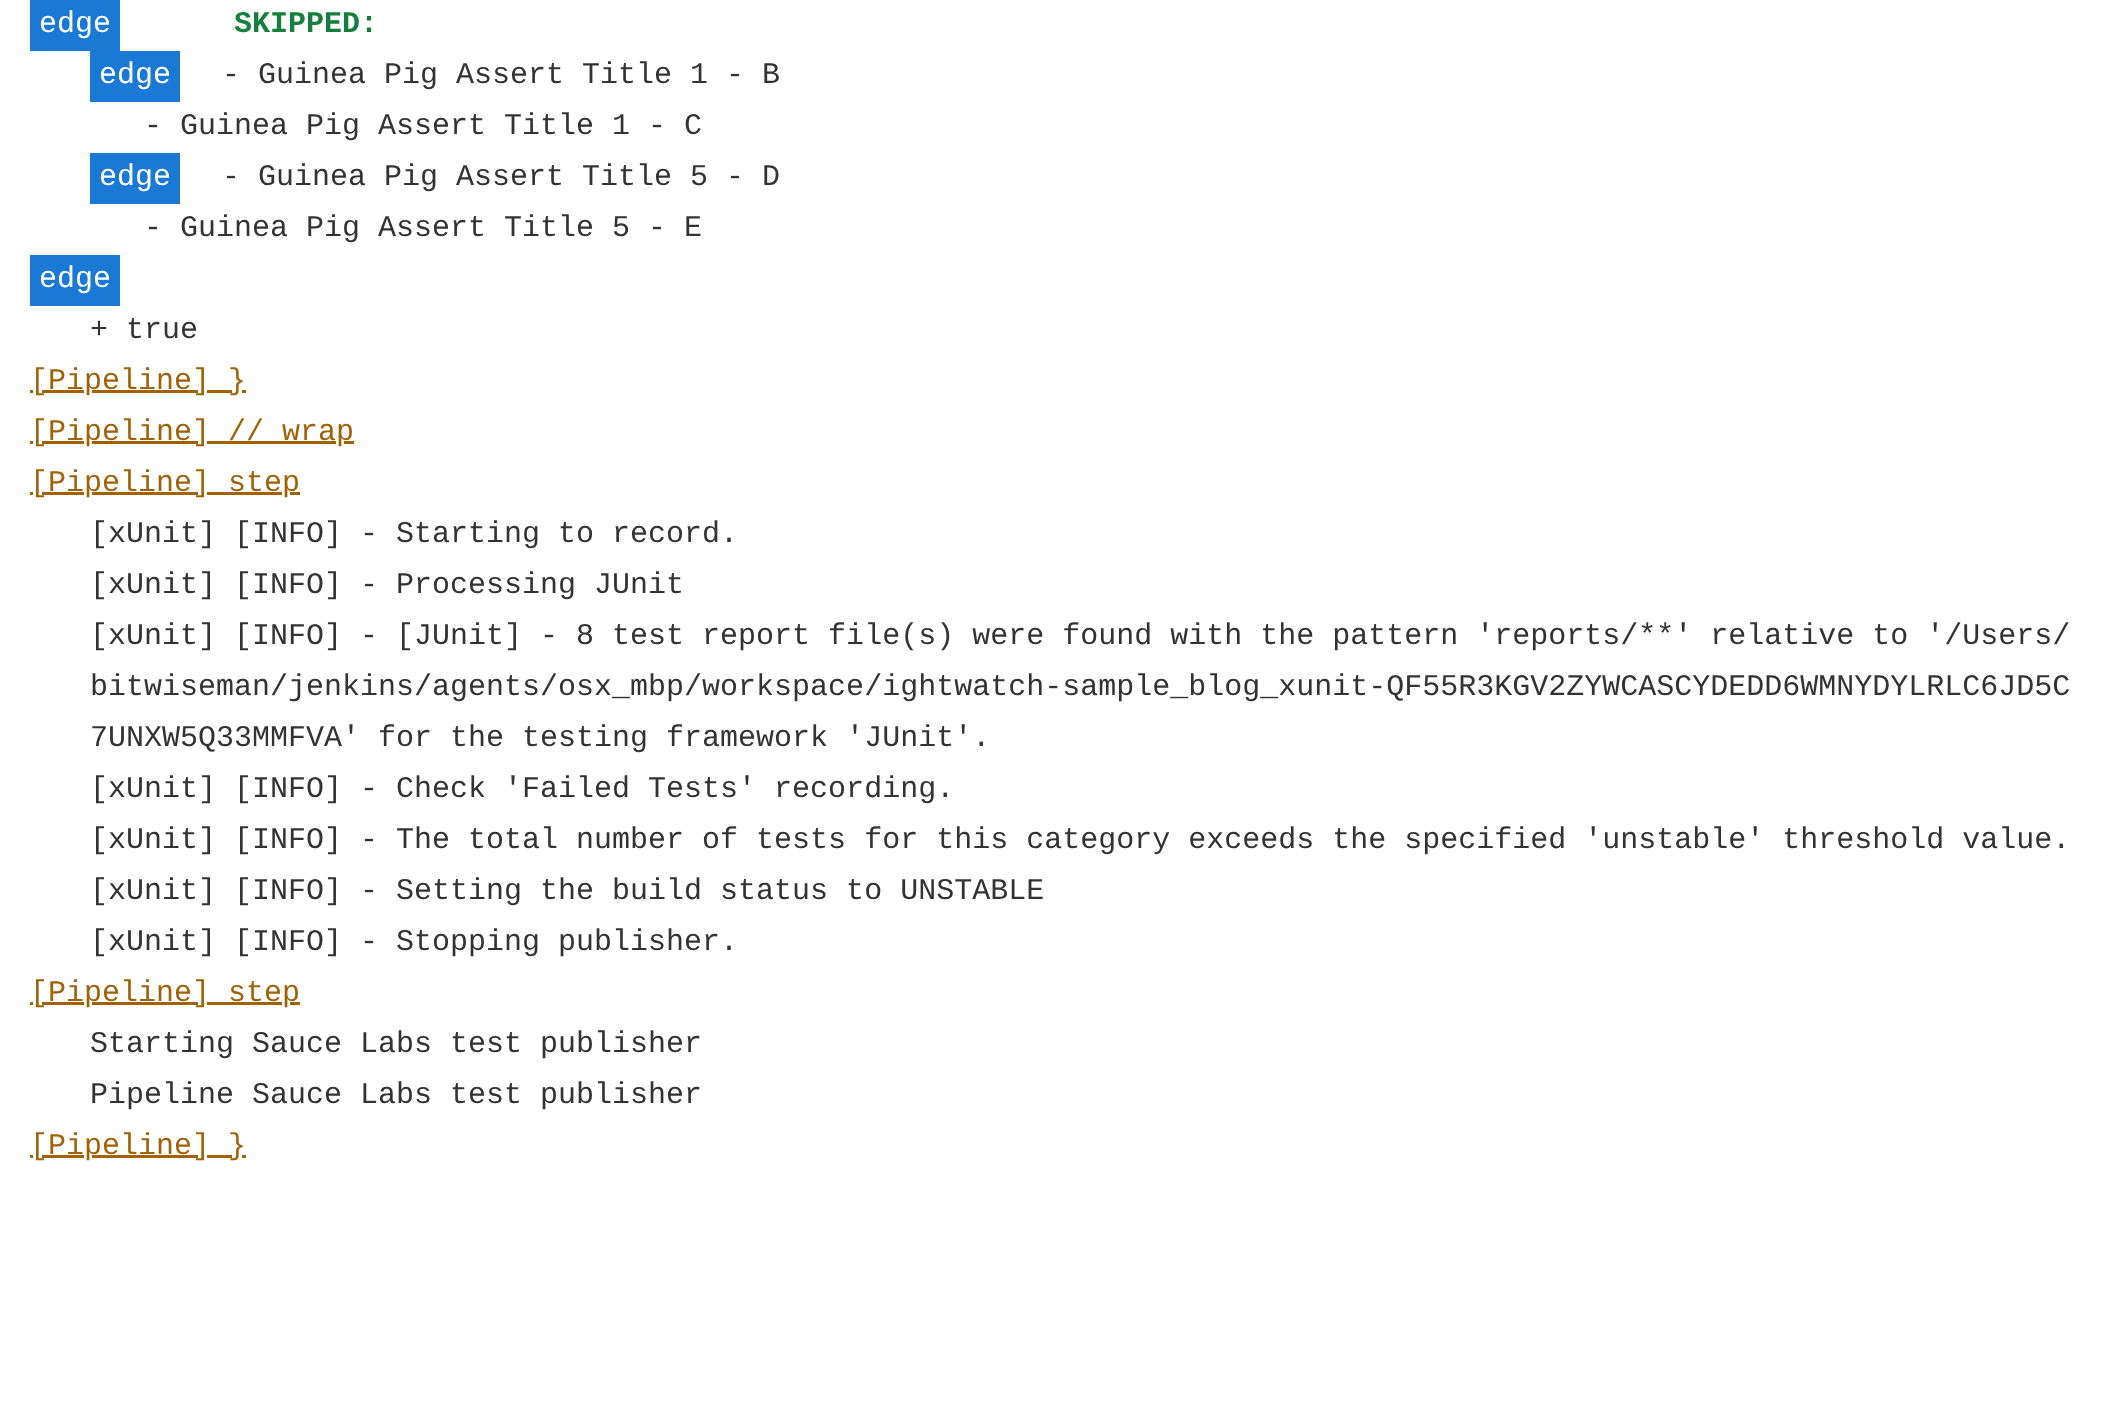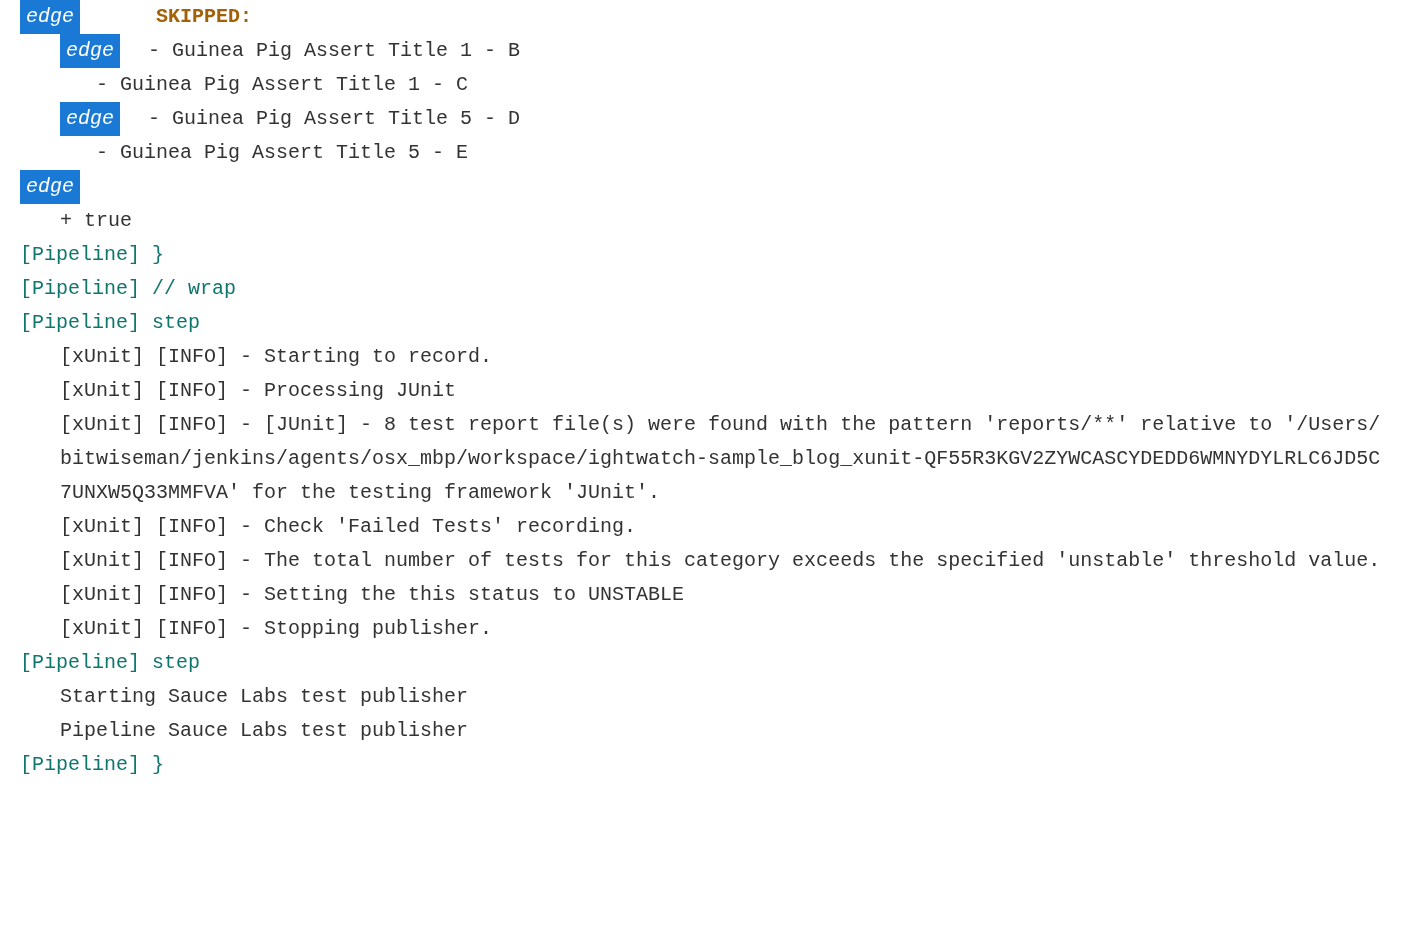--- a/index.html
+++ b/index.html
@@ -15,28 +15,28 @@
     white-space: pre-wrap;
     word-break: break-all;
   }
   .edge-badge {
     display: inline-block;
     background: #1b79d6;
     color: #ffffff;
     padding: 0 6px;
     margin-right: 4px;
     font-weight: normal;
-    font-style: italic;
   }
   .skipped {
-    color: #a16207;
+    color: #15803d;
     font-weight: bold;
   }
   .gray {
-    color: #0f766e;
+    color: #a16207;
+    text-decoration: underline;
   }
   .dark {
     color: #333333;
     margin-left: 40px;
   }
 </style>
 </head>
 <body>
 
 <div class="log-line"><span class="edge-badge">edge</span><span class="skipped">      SKIPPED:</span></div>
@@ -62,21 +62,21 @@
 <div class="log-line dark"><span>[xUnit] [INFO] - Starting to record.</span></div>
 
 <div class="log-line dark"><span>[xUnit] [INFO] - Processing JUnit</span></div>
 
 <div class="log-line dark"><span>[xUnit] [INFO] - [JUnit] - 8 test report file(s) were found with the pattern 'reports/**' relative to '/Users/bitwiseman/jenkins/agents/osx_mbp/workspace/ightwatch-sample_blog_xunit-QF55R3KGV2ZYWCASCYDEDD6WMNYDYLRLC6JD5C7UNXW5Q33MMFVA' for the testing framework 'JUnit'.</span></div>
 
 <div class="log-line dark"><span>[xUnit] [INFO] - Check 'Failed Tests' recording.</span></div>
 
 <div class="log-line dark"><span>[xUnit] [INFO] - The total number of tests for this category exceeds the specified 'unstable' threshold value.</span></div>
 
-<div class="log-line dark"><span>[xUnit] [INFO] - Setting the this status to UNSTABLE</span></div>
+<div class="log-line dark"><span>[xUnit] [INFO] - Setting the build status to UNSTABLE</span></div>
 
 <div class="log-line dark"><span>[xUnit] [INFO] - Stopping publisher.</span></div>
 
 <div class="log-line gray"><span>[Pipeline] step</span></div>
 
 <div class="log-line dark"><span>Starting Sauce Labs test publisher</span></div>
 
 <div class="log-line dark"><span>Pipeline Sauce Labs test publisher</span></div>
 
 <div class="log-line gray"><span>[Pipeline] }</span></div>

